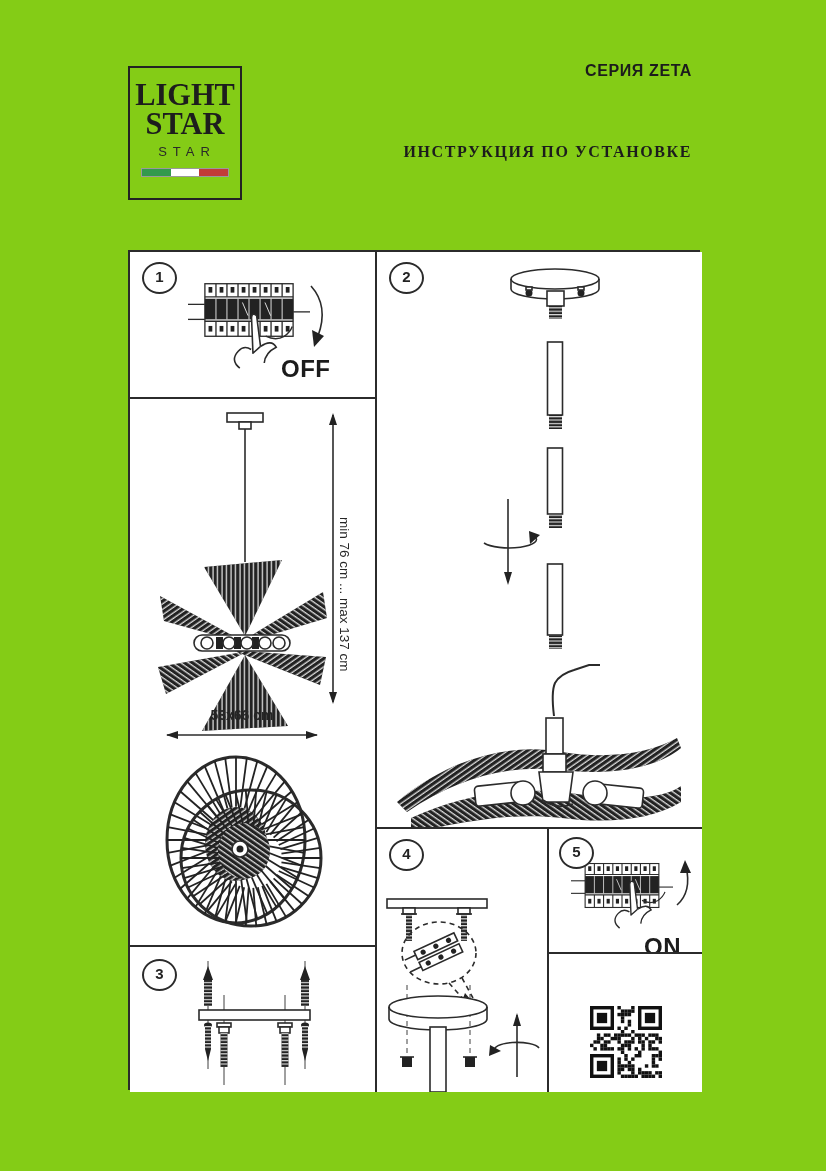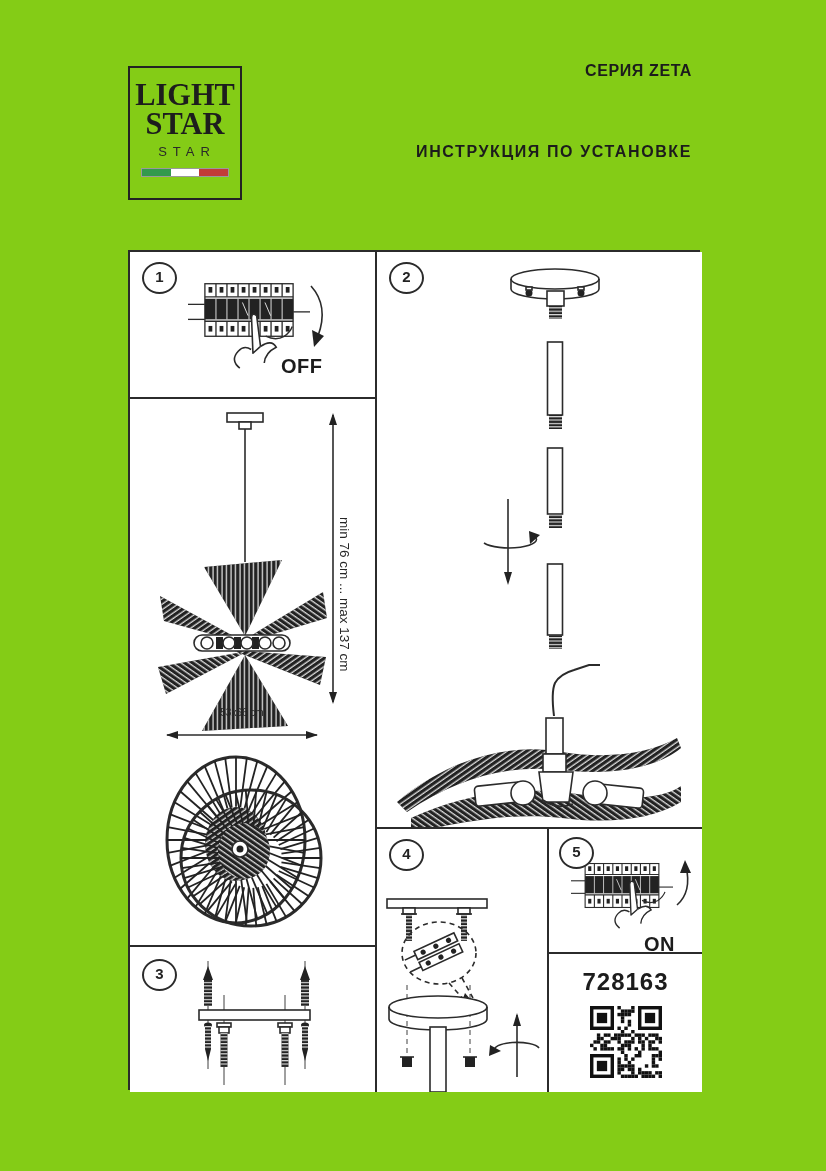--- a/index.html
+++ b/index.html
@@ -11,31 +11,31 @@
             box-sizing:border-box;text-align:center;}
   .logo-word{font-family:"Liberation Serif",serif;font-weight:bold;font-size:31px;
              line-height:29px;letter-spacing:0px;transform:scaleX(0.98);color:#1d1d1d;}
   .logo-word.first{margin-top:12px;}
   .logo-group{font-family:"Liberation Sans",sans-serif;font-size:13px;letter-spacing:6px;
               margin-top:6px;margin-left:4px;color:#2a2a2a;}
   .logo-flag{width:88px;height:9px;margin:9px auto 0 auto;display:flex;border:1px solid #9a9a9a;box-sizing:border-box;}
   .logo-flag .g{flex:1;}
   .hdr-line{right:134px;text-align:center;font-weight:bold;font-size:16px;letter-spacing:0.6px;
             white-space:nowrap;color:#1c1c1c;}
-  .hdr-line.sp{letter-spacing:1.6px;}
+  .hdr-line.sp{letter-spacing:1.6px;font-family:Liberation Serif, serif;}
   
   .grid{left:128px;top:250px;width:572px;height:840px;border:2px solid #2b2b2b;box-sizing:border-box;}
   .panel{position:absolute;box-sizing:border-box;overflow:hidden;background:#fff;}
   .br{border-right:2px solid #2b2b2b;}
   .bb{border-bottom:2px solid #2b2b2b;}
   .panel svg{position:absolute;left:0;top:0;}
   .step-circle{position:absolute;width:31px;height:28px;border:2px solid #2b2b2b;border-radius:50%;
                text-align:center;font-weight:bold;font-size:15px;line-height:26px;background:#fff;}
-  .big-label{position:absolute;font-weight:bold;font-size:20px;letter-spacing:0.5px;color:#1c1c1c;}
-  .dim-label{position:absolute;font-size:10px;color:#262626;}
+  .big-label{position:absolute;font-weight:bold;font-size:24px;letter-spacing:0.5px;color:#1c1c1c;}
+  .dim-label{position:absolute;font-size:14px;color:#262626;font-weight:bold;}
   .vtext{position:absolute;writing-mode:vertical-rl;font-size:13.5px;color:#262626;
          display:flex;align-items:center;justify-content:center;}
   .article-number{position:absolute;left:0;width:100%;text-align:center;font-weight:bold;
                   font-size:24px;letter-spacing:1px;color:#1c1c1c;}
   
   .ln{stroke:#2b2b2b;fill:none;stroke-width:1.6;}
   .fw{stroke:#2b2b2b;fill:#ffffff;stroke-width:1.6;}
   .fb{fill:#222222;stroke:none;}
   .thin{stroke-width:0.9;}
   .dash{stroke-dasharray:5 4;}
@@ -464,21 +464,20 @@
         <polygon class="fb" points="131,44 136,31 142,44"></polygon>
         <g transform="translate(50,52) rotate(-12)">
           <use href="#sym-hand" width="64" height="54"></use>
         </g>
       </svg>
       <div class="step-circle" style="left:10px;top:8px">5</div>
       <div class="big-label" style="left:95px;top:104px">ON</div>
     </div>
 
     <div class="panel" style="left:419px;top:702px;width:153px;height:138px">
-      <div class="article-number" style="top:14px">728163</div>
       <svg width="72" height="72" viewBox="0 0 71.4 71.4" style="left:41px;top:52px">
           <rect x="27.2" y="0" width="3.4" height="3.4" fill="#111"></rect>
           <rect x="40.8" y="0" width="3.4" height="3.4" fill="#111"></rect>
           <rect x="30.599999999999998" y="3.4" width="3.4" height="3.4" fill="#111"></rect>
           <rect x="34" y="3.4" width="3.4" height="3.4" fill="#111"></rect>
           <rect x="37.4" y="3.4" width="3.4" height="3.4" fill="#111"></rect>
           <rect x="40.8" y="3.4" width="3.4" height="3.4" fill="#111"></rect>
           <rect x="27.2" y="6.8" width="3.4" height="3.4" fill="#111"></rect>
           <rect x="30.599999999999998" y="6.8" width="3.4" height="3.4" fill="#111"></rect>
           <rect x="34" y="6.8" width="3.4" height="3.4" fill="#111"></rect>

